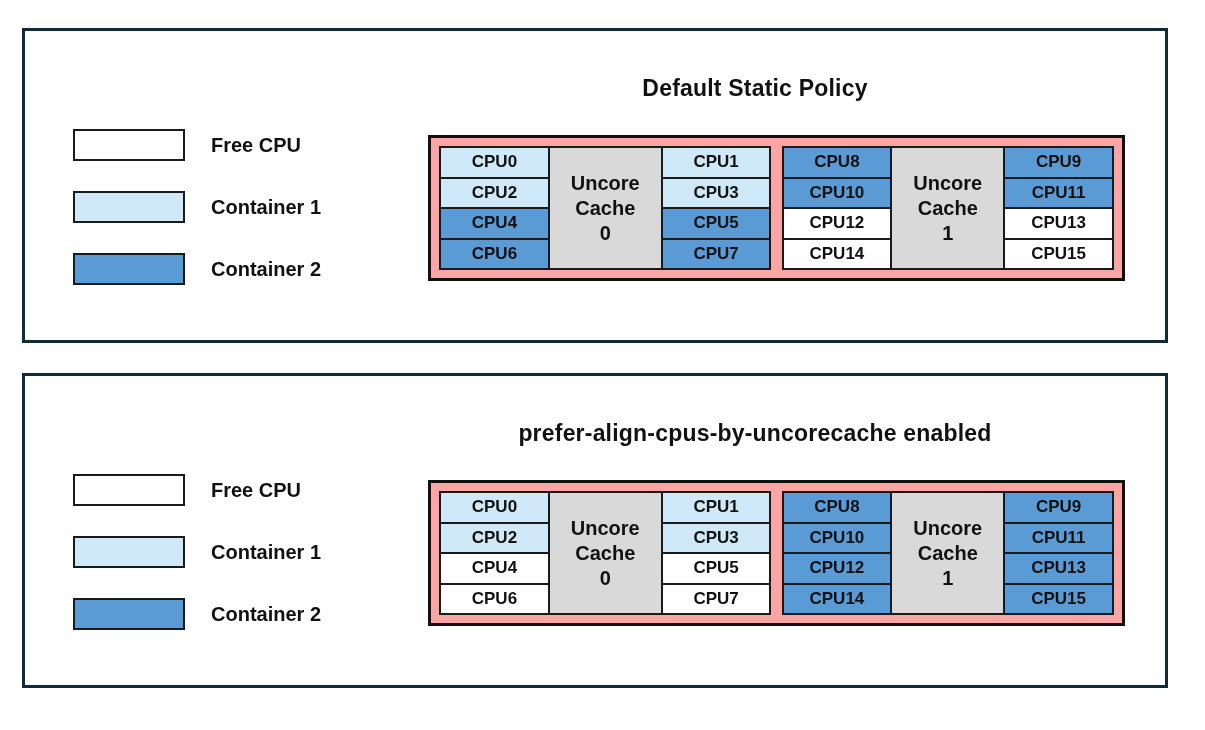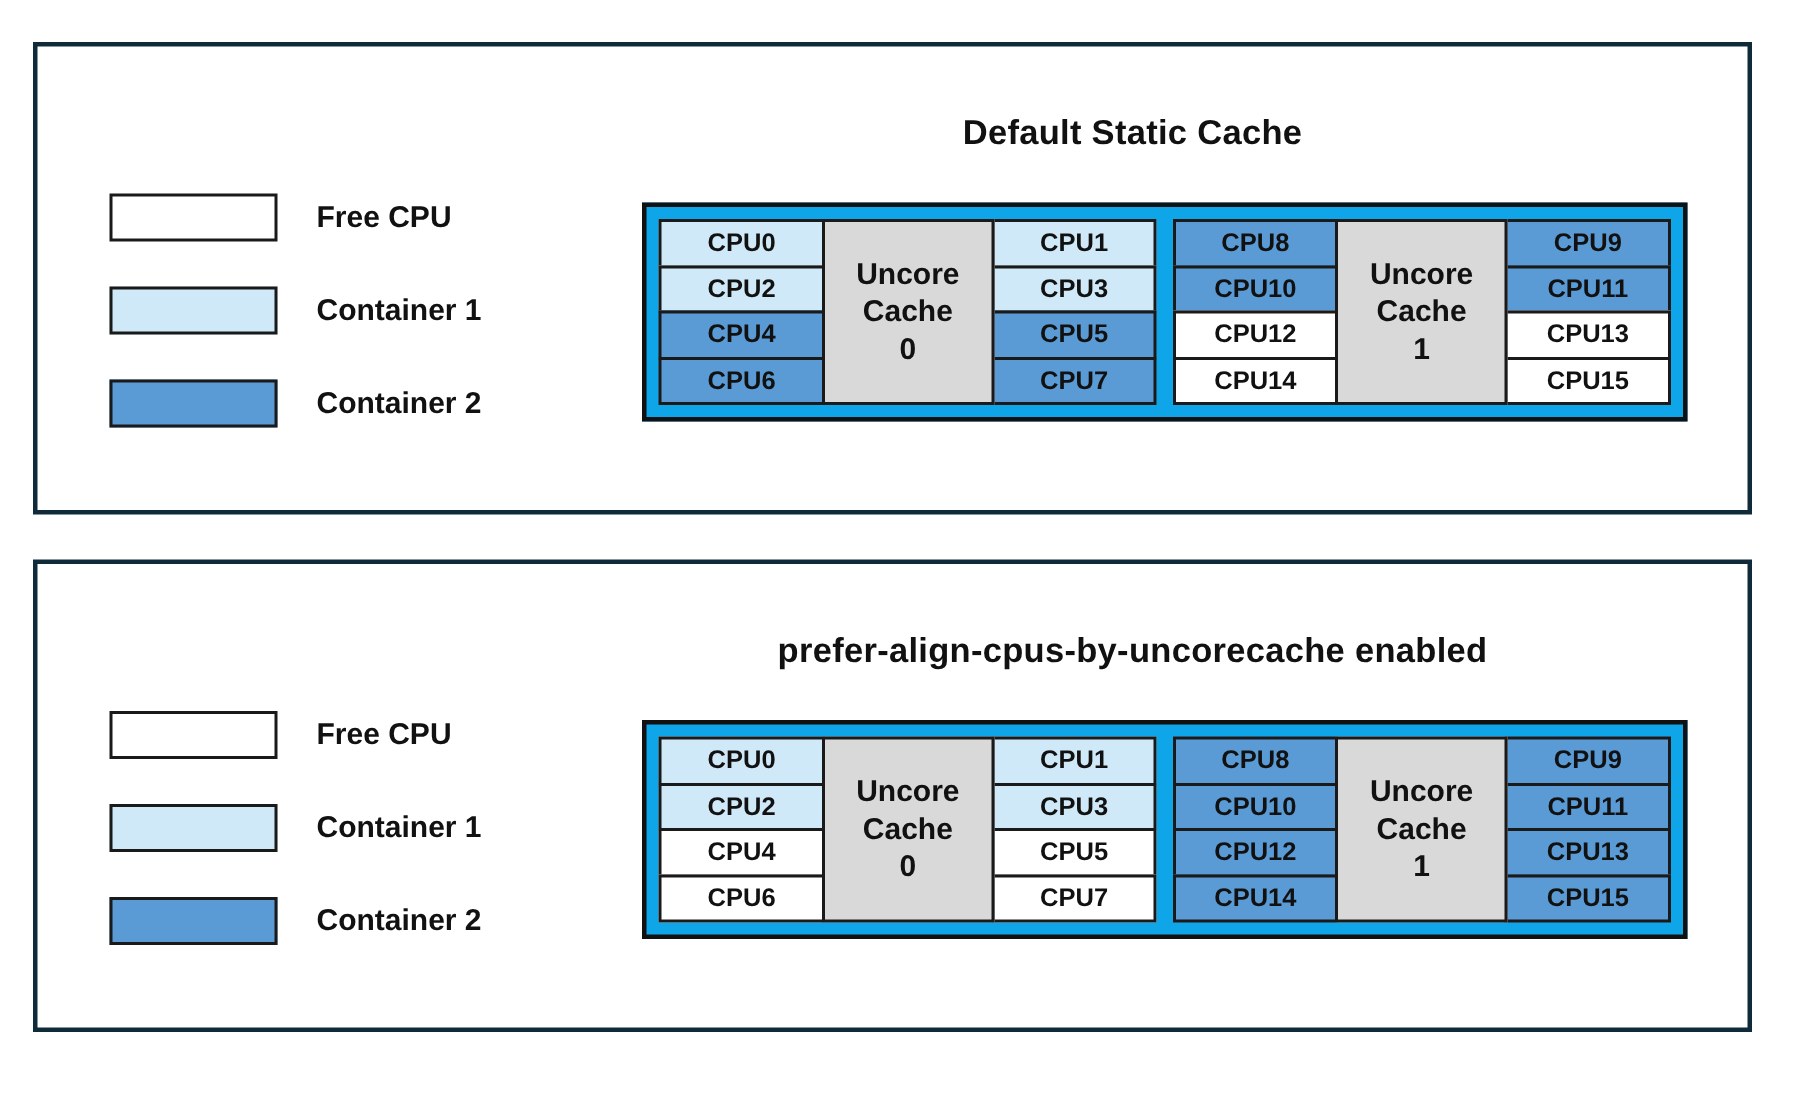--- a/index.html
+++ b/index.html
@@ -68,21 +68,21 @@
   }
 
   .diagram {
     position: absolute;
     left: 403px;
     top: 104px;
     width: 697px;
     height: 146px;
     border: 3px solid #111111;
     box-sizing: border-box;
-    background: #0ea5e9;
+    background: #fca5a5;
     display: flex;
     gap: 10px;
     padding: 8px;
   }
   .block {
     flex: 1;
     display: flex;
   }
   .cpu-col {
     flex: 1;
@@ -119,21 +119,21 @@
     text-align: center;
     z-index: 1;
   }
 </style>
 </head>
 <body>
 
 <div id="stage">
 
   <section class="panel" id="panel-top" style="border-color: rgb(15, 43, 58);">
-    <h2 class="panel-title">Default Static Cache</h2>
+    <h2 class="panel-title">Default Static Policy</h2>
     <div class="legend">
         <div class="legend-row">
           <span class="swatch" style="background: rgb(255, 255, 255);"></span>
           <span class="legend-label">Free CPU</span>
         </div>
         <div class="legend-row">
           <span class="swatch" style="background: rgb(207, 233, 248);"></span>
           <span class="legend-label">Container 1</span>
         </div>
         <div class="legend-row">

